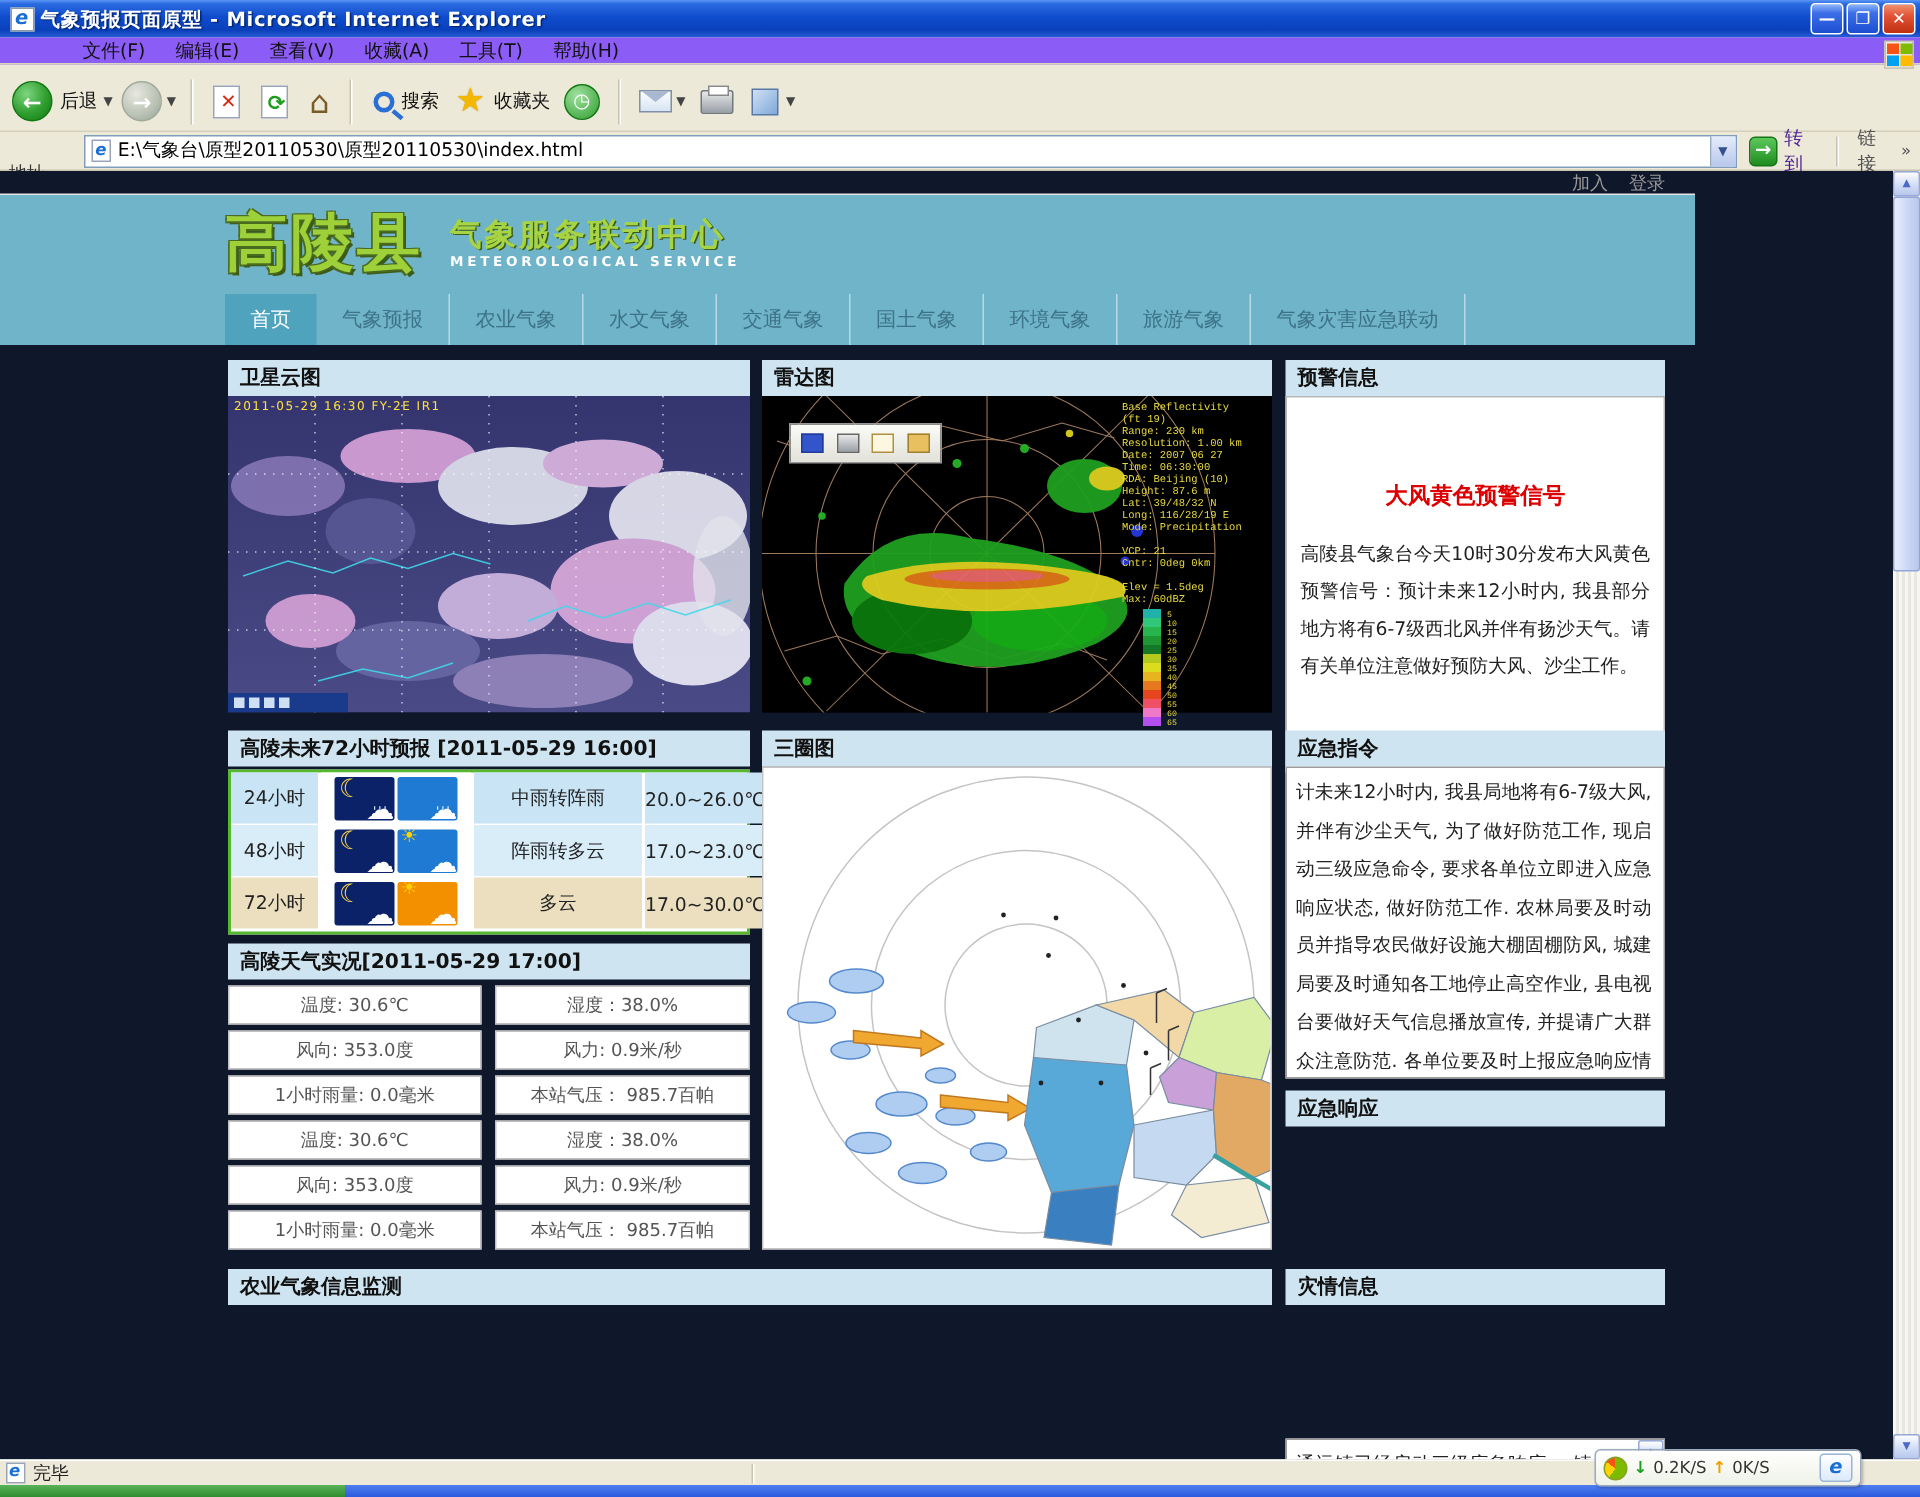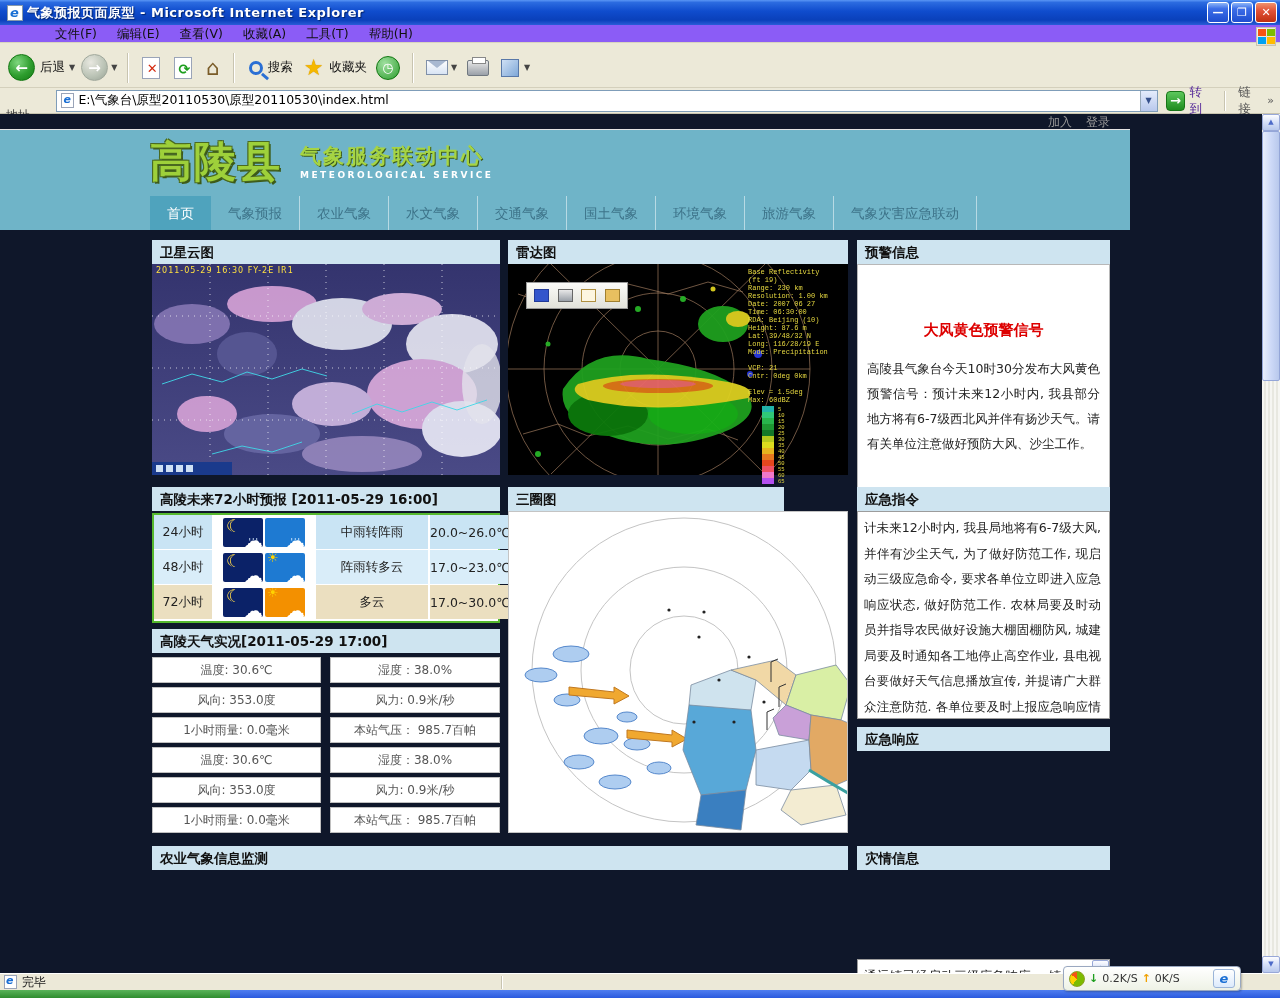--- a/index.html
+++ b/index.html
@@ -533,21 +533,21 @@
         <div class="live-cell">1小时雨量: 0.0毫米</div>
         <div class="live-cell">本站气压： 985.7百帕</div>
         <div class="live-cell">温度: 30.6℃</div>
         <div class="live-cell">湿度：38.0%</div>
         <div class="live-cell">风向: 353.0度</div>
         <div class="live-cell">风力: 0.9米/秒</div>
         <div class="live-cell">1小时雨量: 0.0毫米</div>
         <div class="live-cell">本站气压： 985.7百帕</div>
       </div>
 
-    <div class="abs phead" style="left:508px;top:373px;width:276px;height:24px;">三圈图</div>
+    <div class="abs phead" style="left:508px;top:373px;width:340px;height:24px;">三圈图</div>
     <div class="abs circ-body" style="left:508px;top:397px;width:340px;height:322px;">
       <svg width="338" height="320">
         <rect width="338" height="320" fill="#fff"></rect>
         <g stroke="#c4c4c4" stroke-width="1" fill="none">
           <circle cx="175" cy="158" r="152"></circle>
             <circle cx="175" cy="158" r="103"></circle>
             <circle cx="175" cy="158" r="54"></circle>
         </g>
         <g fill="#aecdf0" stroke="#5588cc" stroke-width="1">
           <ellipse cx="32" cy="163" rx="16" ry="7"></ellipse>

